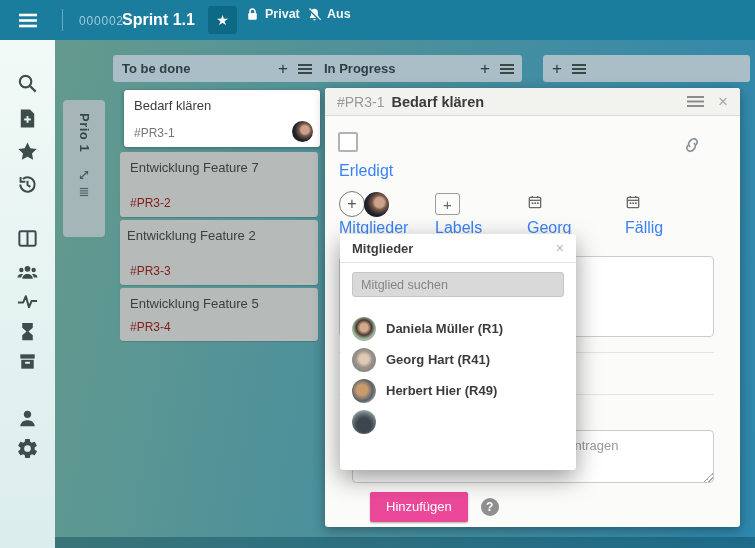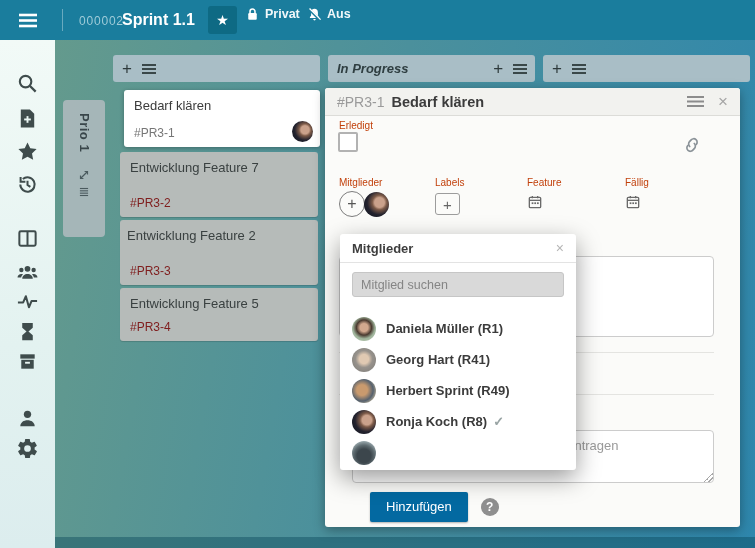--- a/index.html
+++ b/index.html
@@ -57,21 +57,21 @@
   .swimlane-icons .ic { width:14px; height:14px; }
 
   .col-header {
     position:absolute; top:15px; height:27px; width:207px;
     background:#a9bec6; border-radius:3px; display:flex; align-items:center;
     padding:0 8px 0 9px; color:#2f3e41;
   }
   .col-header .t { font-size:13px; font-weight:bold; flex:1 1 auto; }
   .col-header .plus { font-size:17px; font-weight:normal; line-height:1; cursor:pointer; margin-right:10px; color:#2e3a3c; }
   .col-header .menu { width:14px; height:12px; cursor:pointer; color:#2e3a3c; }
-  .col1 { left:58px; } .col2 { left:273px;font-style:italic; } .col3 { left:488px; }
+  .col1 { left:58px; } .col2 { left:260px; } .col3 { left:488px; }
 
   .card {
     position:absolute; border-radius:3px; cursor:pointer;
     padding:8px 9px 6px 10px;
   }
   .card .title { font-size:13px; color:#3a4141; }
   .card .cid { position:absolute; left:10px; bottom:7px; font-size:12px; color:#7f1d1d; }
   .card-gray { left:65px; width:198px; background:#b6bbb9; box-shadow:0 1px 1px rgba(0,0,0,.15); }
   .card-active {
     left:69px; width:196px; top:50px; height:57px; background:#ffffff;
@@ -96,21 +96,21 @@
   .modal-header {
     position:absolute; left:0; top:0; width:100%; height:28px;
     background:#f2f2ef; border-bottom:1px solid #dcdcd8; border-radius:3px 3px 0 0;
     display:flex; align-items:center; padding:0 12px;
   }
   .mh-id { font-size:14px; color:#9a9a9a; }
   .mh-title { font-size:14.5px; font-weight:bold; color:#3b3b3b; margin-left:7px; flex:1 1 auto; }
   .mh-menu { width:17px; height:13px; color:#8c8c8c; cursor:pointer; margin-right:14px; }
   .mh-close { font-size:17px; line-height:1; color:#a5a5a5; cursor:pointer; }
 
-  .m-label { position:absolute; font-size:10px; color:#c2410c; }
+  .m-label { position:absolute; font-size:16px; color:#3b82f6;margin-top:42px; }
   .m-checkbox {
     position:absolute; left:13px; top:44px; width:20px; height:20px;
     background:#fff; border:2px solid #b2b2b2; border-radius:2px; cursor:pointer;
   }
   .m-link { position:absolute; left:357px; top:47px; width:20px; height:20px; color:#8a9298; cursor:pointer; }
 
   .m-addcircle {
     position:absolute; left:14px; top:103px; width:26px; height:26px; border-radius:50%;
     border:1.5px solid #7d7d7d; display:flex; align-items:center; justify-content:center;
     font-size:16px; color:#555; cursor:pointer; background:transparent;
@@ -135,21 +135,21 @@
     font-family:"Liberation Sans", sans-serif; font-size:13px; color:#3c3c3c; padding:7px 9px;
     outline:none;
   }
   .m-comment::placeholder { color:#9a9a9a; }
   .m-resize {
     position:absolute; left:378px; top:384px; width:10px; height:10px; pointer-events:none;
     background:linear-gradient(135deg, transparent 0 52%, #a8a8a8 52% 60%, transparent 60% 74%, #a8a8a8 74% 82%, transparent 82%);
   }
   .m-btnrow { position:absolute; left:45px; top:404px; display:flex; align-items:center; gap:13px; }
   .m-add-btn {
-    background:#0369a1; color:#fff; font-size:13px; font-family:"Liberation Sans",sans-serif;
+    background:#ec4899; color:#fff; font-size:13px; font-family:"Liberation Sans",sans-serif;
     border:none; border-radius:2px; padding:7px 16px 8px; cursor:pointer;
     box-shadow:0 1px 2px rgba(0,0,0,.3);
     text-align:center;
   }
   .m-help {
     width:18px; height:18px; border-radius:50%; background:#8f8f8f; color:#fff;
     display:flex; align-items:center; justify-content:center; font-size:12px; font-weight:bold; cursor:pointer;
   }
 
   
@@ -306,20 +306,21 @@
               <line x1="5" y1="6" x2="19" y2="6"></line>
               <line x1="5" y1="10" x2="19" y2="10"></line>
               <line x1="5" y1="14" x2="19" y2="14"></line>
               <line x1="5" y1="18" x2="19" y2="18"></line>
             </svg>
         </span>
       </div>
     </div>
 
     <div class="col-header col1">
+      <span class="t">To be done</span>
       <span class="plus">+</span>
       <span class="menu">
         <svg viewBox="0 0 14 12" stroke="currentColor" stroke-width="1.8">
             <line x1="0" y1="2" x2="14" y2="2"></line>
             <line x1="0" y1="6" x2="14" y2="6"></line>
             <line x1="0" y1="10" x2="14" y2="10"></line>
           </svg>
       </span>
     </div>
     <div class="col-header col2">
@@ -383,21 +384,21 @@
     <div class="m-checkbox"></div>
     <span class="m-link">
       <svg viewBox="0 0 24 24" fill="none" stroke="currentColor" stroke-width="2" stroke-linecap="round">
           <path d="M9.3 13.8a4.1 4.1 0 0 1-.3-5.8l2-2.2a4.1 4.1 0 0 1 6.1 5.5"></path>
           <path d="M14.7 10.2a4.1 4.1 0 0 1 .3 5.8l-2 2.2a4.1 4.1 0 0 1-6.1-5.5"></path>
         </svg>
     </span>
 
     <span class="m-label" style="left:14px; top:89px;">Mitglieder</span>
     <span class="m-label" style="left:110px; top:89px;">Labels</span>
-    <span class="m-label" style="left:202px; top:89px;">Feature</span>
+    <span class="m-label" style="left:202px; top:89px;">Georg</span>
     <span class="m-label" style="left:300px; top:89px;">Fällig</span>
 
     <div class="m-addcircle">
       <span>+</span>
     </div>
     <div class="m-member-av av-ronja"></div>
     <div class="m-addsquare">
       <span>+</span>
     </div>
     <span class="m-cal" style="left:202px;">
@@ -448,26 +449,21 @@
       <div class="member-row">
         <div class="member-av av-daniela"></div>
         <span class="member-name">Daniela Müller (R1)</span>
       </div>
       <div class="member-row">
         <div class="member-av av-georg"></div>
         <span class="member-name">Georg Hart (R41)</span>
       </div>
       <div class="member-row">
         <div class="member-av av-herbert"></div>
-        <span class="member-name">Herbert Sprint (R49)</span>
-      </div>
-      <div class="member-row">
-        <div class="member-av av-ronja"></div>
-        <span class="member-name">Ronja Koch (R8)</span>
-        <span class="member-check">✓</span>
+        <span class="member-name">Herbert Hier (R49)</span>
       </div>
       <div class="member-row">
         <div class="member-av av-thomas"></div>
       </div>
     </div>
   </section>
 
 </div>
 
 </body></html>

